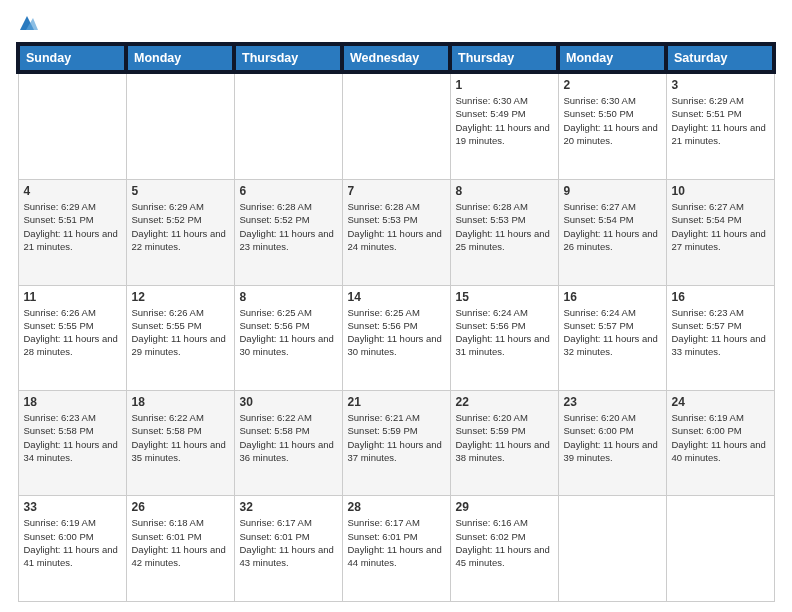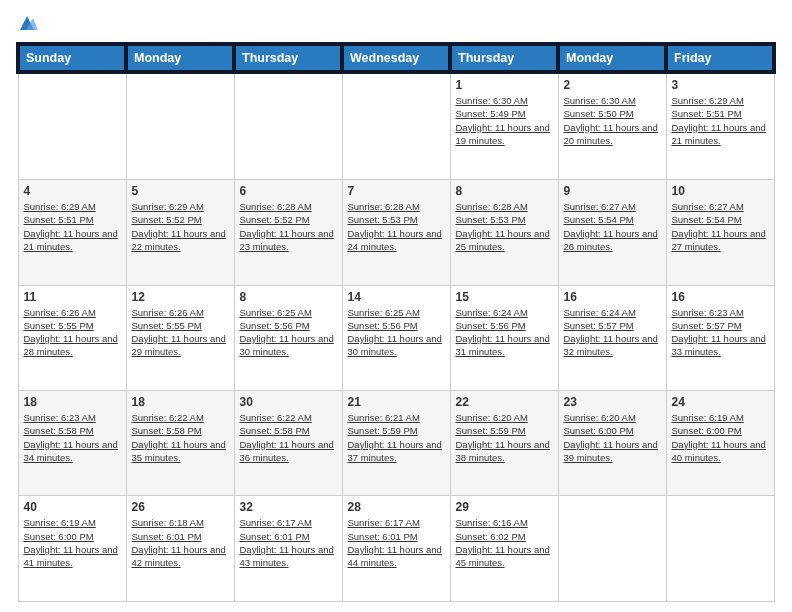--- a/index.html
+++ b/index.html
@@ -86,21 +86,20 @@
     .day-number {
       font-size: 12px;
       font-weight: bold;
       display: block;
       margin-bottom: 2px;
     }
     .day-info {
       font-size: 9.5px;
       line-height: 1.4;
       color: #333;
-      text-decoration: underline;
     }
     .empty-cell {
       background: #fff !important;
     }
   </style>
 </head>
 <body>
 
 <div class="page">
   <div class="header">
@@ -124,21 +123,21 @@
 
   <table class="calendar-table">
     <thead>
       <tr>
       <th>Sunday</th>
           <th>Monday</th>
           <th>Thursday</th>
           <th>Wednesday</th>
           <th>Thursday</th>
           <th>Monday</th>
-          <th>Friday</th>
+          <th>Saturday</th>
         </tr>
     </thead>
     <tbody id="calendar-body">
     <tr>
           <td class="empty-cell"></td>
           <td class="empty-cell"></td>
           <td class="empty-cell"></td>
           <td class="empty-cell"></td>
           <td>
             <span class="day-number">1</span>
@@ -238,21 +237,21 @@
             <span class="day-number">23</span>
             <div class="day-info">Sunrise: 6:20 AM<br>Sunset: 6:00 PM<br>Daylight: 11 hours and 39 minutes.</div>
           </td>
           <td>
             <span class="day-number">24</span>
             <div class="day-info">Sunrise: 6:19 AM<br>Sunset: 6:00 PM<br>Daylight: 11 hours and 40 minutes.</div>
           </td>
         </tr>
         <tr>
           <td>
-            <span class="day-number">40</span>
+            <span class="day-number">33</span>
             <div class="day-info">Sunrise: 6:19 AM<br>Sunset: 6:00 PM<br>Daylight: 11 hours and 41 minutes.</div>
           </td>
           <td>
             <span class="day-number">26</span>
             <div class="day-info">Sunrise: 6:18 AM<br>Sunset: 6:01 PM<br>Daylight: 11 hours and 42 minutes.</div>
           </td>
           <td>
             <span class="day-number">32</span>
             <div class="day-info">Sunrise: 6:17 AM<br>Sunset: 6:01 PM<br>Daylight: 11 hours and 43 minutes.</div>
           </td>

